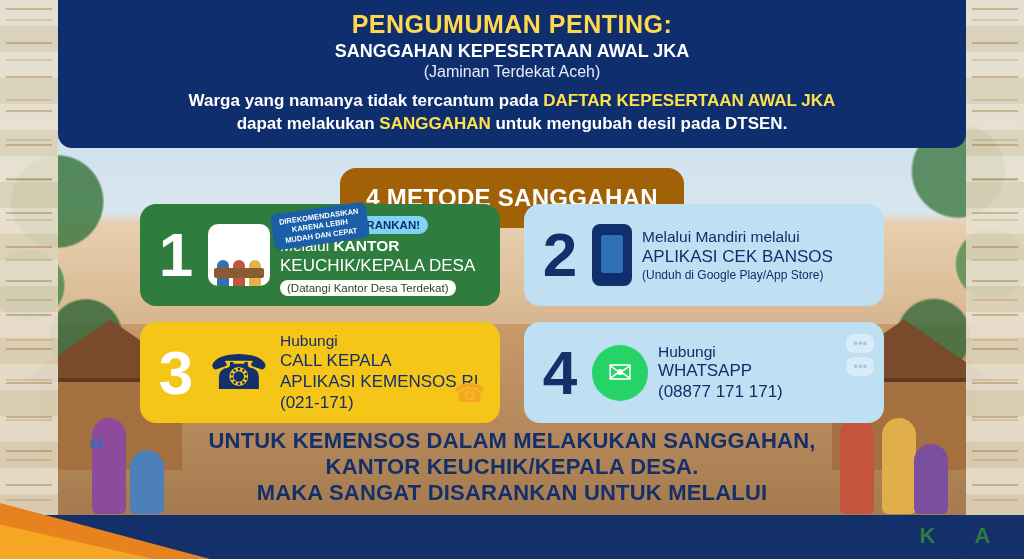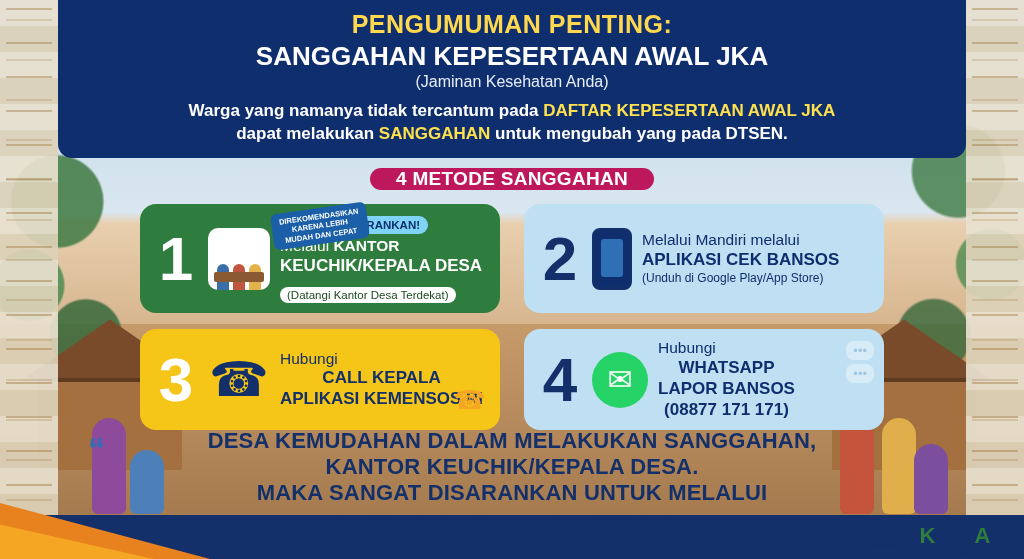--- a/index.html
+++ b/index.html
@@ -94,40 +94,40 @@
     border-radius: 0 0 14px 14px;
     padding: 10px 24px 12px;
     text-align: center;
     color: #fff;
   }
   .header .t1 {
     font-size: 25px; font-weight: bold; letter-spacing: .5px;
     color: #ffd84d; text-transform: uppercase;
   }
   .header .t2 {
-    font-size: 26px; font-weight: bold; color: #fff; margin-top: 2px;
+    font-size: 18px; font-weight: bold; color: #fff; margin-top: 2px;
     text-transform: uppercase;
   }
   .header .t3 { font-size: 16px; color: #e6eef9; margin-top: 1px; }
   .header .sub {
     margin-top: 9px; font-size: 17px; line-height: 1.35; font-weight: bold;
     color: #ffffff;
   }
   .hl-y { color: #ffe14d; text-align: center; }
 
   
   .methods-title {
     position: absolute; top: 168px; left: 0; right: 0;
     text-align: center;
   }
   .methods-title span {
     display: inline-block;
-    background: #be185d;
-    color: #fff; font-weight: bold; font-size: 19px;
-    padding: 0 26px; border-radius: 16px;
+    background: #a16207;
+    color: #fff; font-weight: bold; font-size: 24px;
+    padding: 16px 26px; border-radius: 16px;
     letter-spacing: .3px;
   }
 
   
   .cards {
     position: absolute; top: 204px; left: 140px; right: 140px;
     display: grid; grid-template-columns: 1fr 1fr;
     gap: 16px 24px;
   }
   .card {
@@ -171,32 +171,32 @@
   .art-call { color: #13306b; font-size: 48px; line-height: 62px; text-align: center; }
 
   
   .art-wa {
     width: 56px; height: 56px; border-radius: 50%; background: #25d366;
     display: flex; align-items: center; justify-content: center;
     color: #fff; font-size: 30px;
   }
 
   .txt { line-height: 1.22; }
-  .txt .big { font-size: 17px; font-weight: bold; text-align: center; }
+  .txt .big { font-size: 17px; font-weight: normal; }
   .txt .reg { font-size: 15.5px; }
   .txt .note { font-size: 12px; }
 
   .tag {
     display: inline-block; background: #7fd4f5; color: #0f2e6e;
     font-size: 11.5px; font-weight: bold; padding: 2px 8px;
     border-radius: 9px; margin-bottom: 3px;
   }
   .note-white {
     display: inline-block; background: #ffffff; color: #1d4a1f;
-    font-size: 11.5px; padding: 1px 7px; border-radius: 8px; margin-top: 10px;
+    font-size: 11.5px; padding: 1px 7px; border-radius: 8px; margin-top: 3px;
   }
   .stamp {
     position: absolute; top: 4px; left: 132px;
     background: #1b5fa8; color: #fff; font-size: 7.5px; font-weight: bold;
     padding: 4px 7px; border-radius: 6px; transform: rotate(-8deg);
     line-height: 1.25; text-align: center; max-width: 96px;
   }
   .mini-icon {
     position: absolute; right: 14px; bottom: 14px;
     color: #f5a623; font-size: 26px;
@@ -262,24 +262,24 @@
 </div>
 
 <div class="bottom-bar">
   <div class="swoosh"></div>
   <div class="swoosh2"></div>
 </div>
 
 <div class="header">
   <div class="t1">PENGUMUMAN PENTING:</div>
   <div class="t2">SANGGAHAN KEPESERTAAN AWAL JKA</div>
-  <div class="t3">(Jaminan Kesehatan Anda)</div>
+  <div class="t3">(Jaminan Terdekat Aceh)</div>
   <div class="sub">
     <span>Warga yang namanya tidak tercantum pada </span><span class="hl-y">DAFTAR KEPESERTAAN AWAL JKA</span><br>
-    <span>dapat melakukan </span><span class="hl-y">SANGGAHAN</span><span> untuk mengubah yang pada DTSEN.</span>
+    <span>dapat melakukan </span><span class="hl-y">SANGGAHAN</span><span> untuk mengubah desil pada DTSEN.</span>
   </div>
 </div>
 
 <div class="methods-title">
   <span>4 METODE SANGGAHAN</span>
 </div>
 
 <div class="cards">
 
   <div class="card c1">
@@ -312,44 +312,44 @@
     </div>
   </div>
 
   <div class="card c3">
     <div class="num">3</div>
     <div class="art art-call">☎</div>
     <div class="txt">
       <div class="reg">Hubungi</div>
       <div class="big">CALL KEPALA</div>
       <div class="big">APLIKASI KEMENSOS RI</div>
+      <div class="big">(021-171)</div>
     </div>
     <div class="mini-icon">☎</div>
   </div>
 
   <div class="card c4">
     <div class="num">4</div>
     <div class="art-wa">✉</div>
     <div class="txt">
       <div class="reg">Hubungi</div>
       <div class="big">WHATSAPP</div>
-      <div class="big">LAPOR BANSOS</div>
       <div class="big">(08877 171 171)</div>
     </div>
     <div class="bubbles">
       <div>•••</div>
       <div>•••</div>
     </div>
   </div>
 
 </div>
 
 <div class="quote">“</div>
 <div class="footer-msg">
-  <div class="l">DESA KEMUDAHAN DALAM MELAKUKAN SANGGAHAN,</div>
+  <div class="l">UNTUK KEMENSOS DALAM MELAKUKAN SANGGAHAN,</div>
   <div class="l">KANTOR KEUCHIK/KEPALA DESA.</div>
   <div class="l">MAKA SANGAT DISARANKAN UNTUK MELALUI</div>
   <div class="cta">Ayo Kesehatan Kepesertaan JKA Anda!</div>
 </div>
 
 <div class="logos">
   <div class="logo">
     <div class="mark">JKA</div>
     <span class="cap">JAMINAN KESEHATAN ACEH</span>
   </div>

